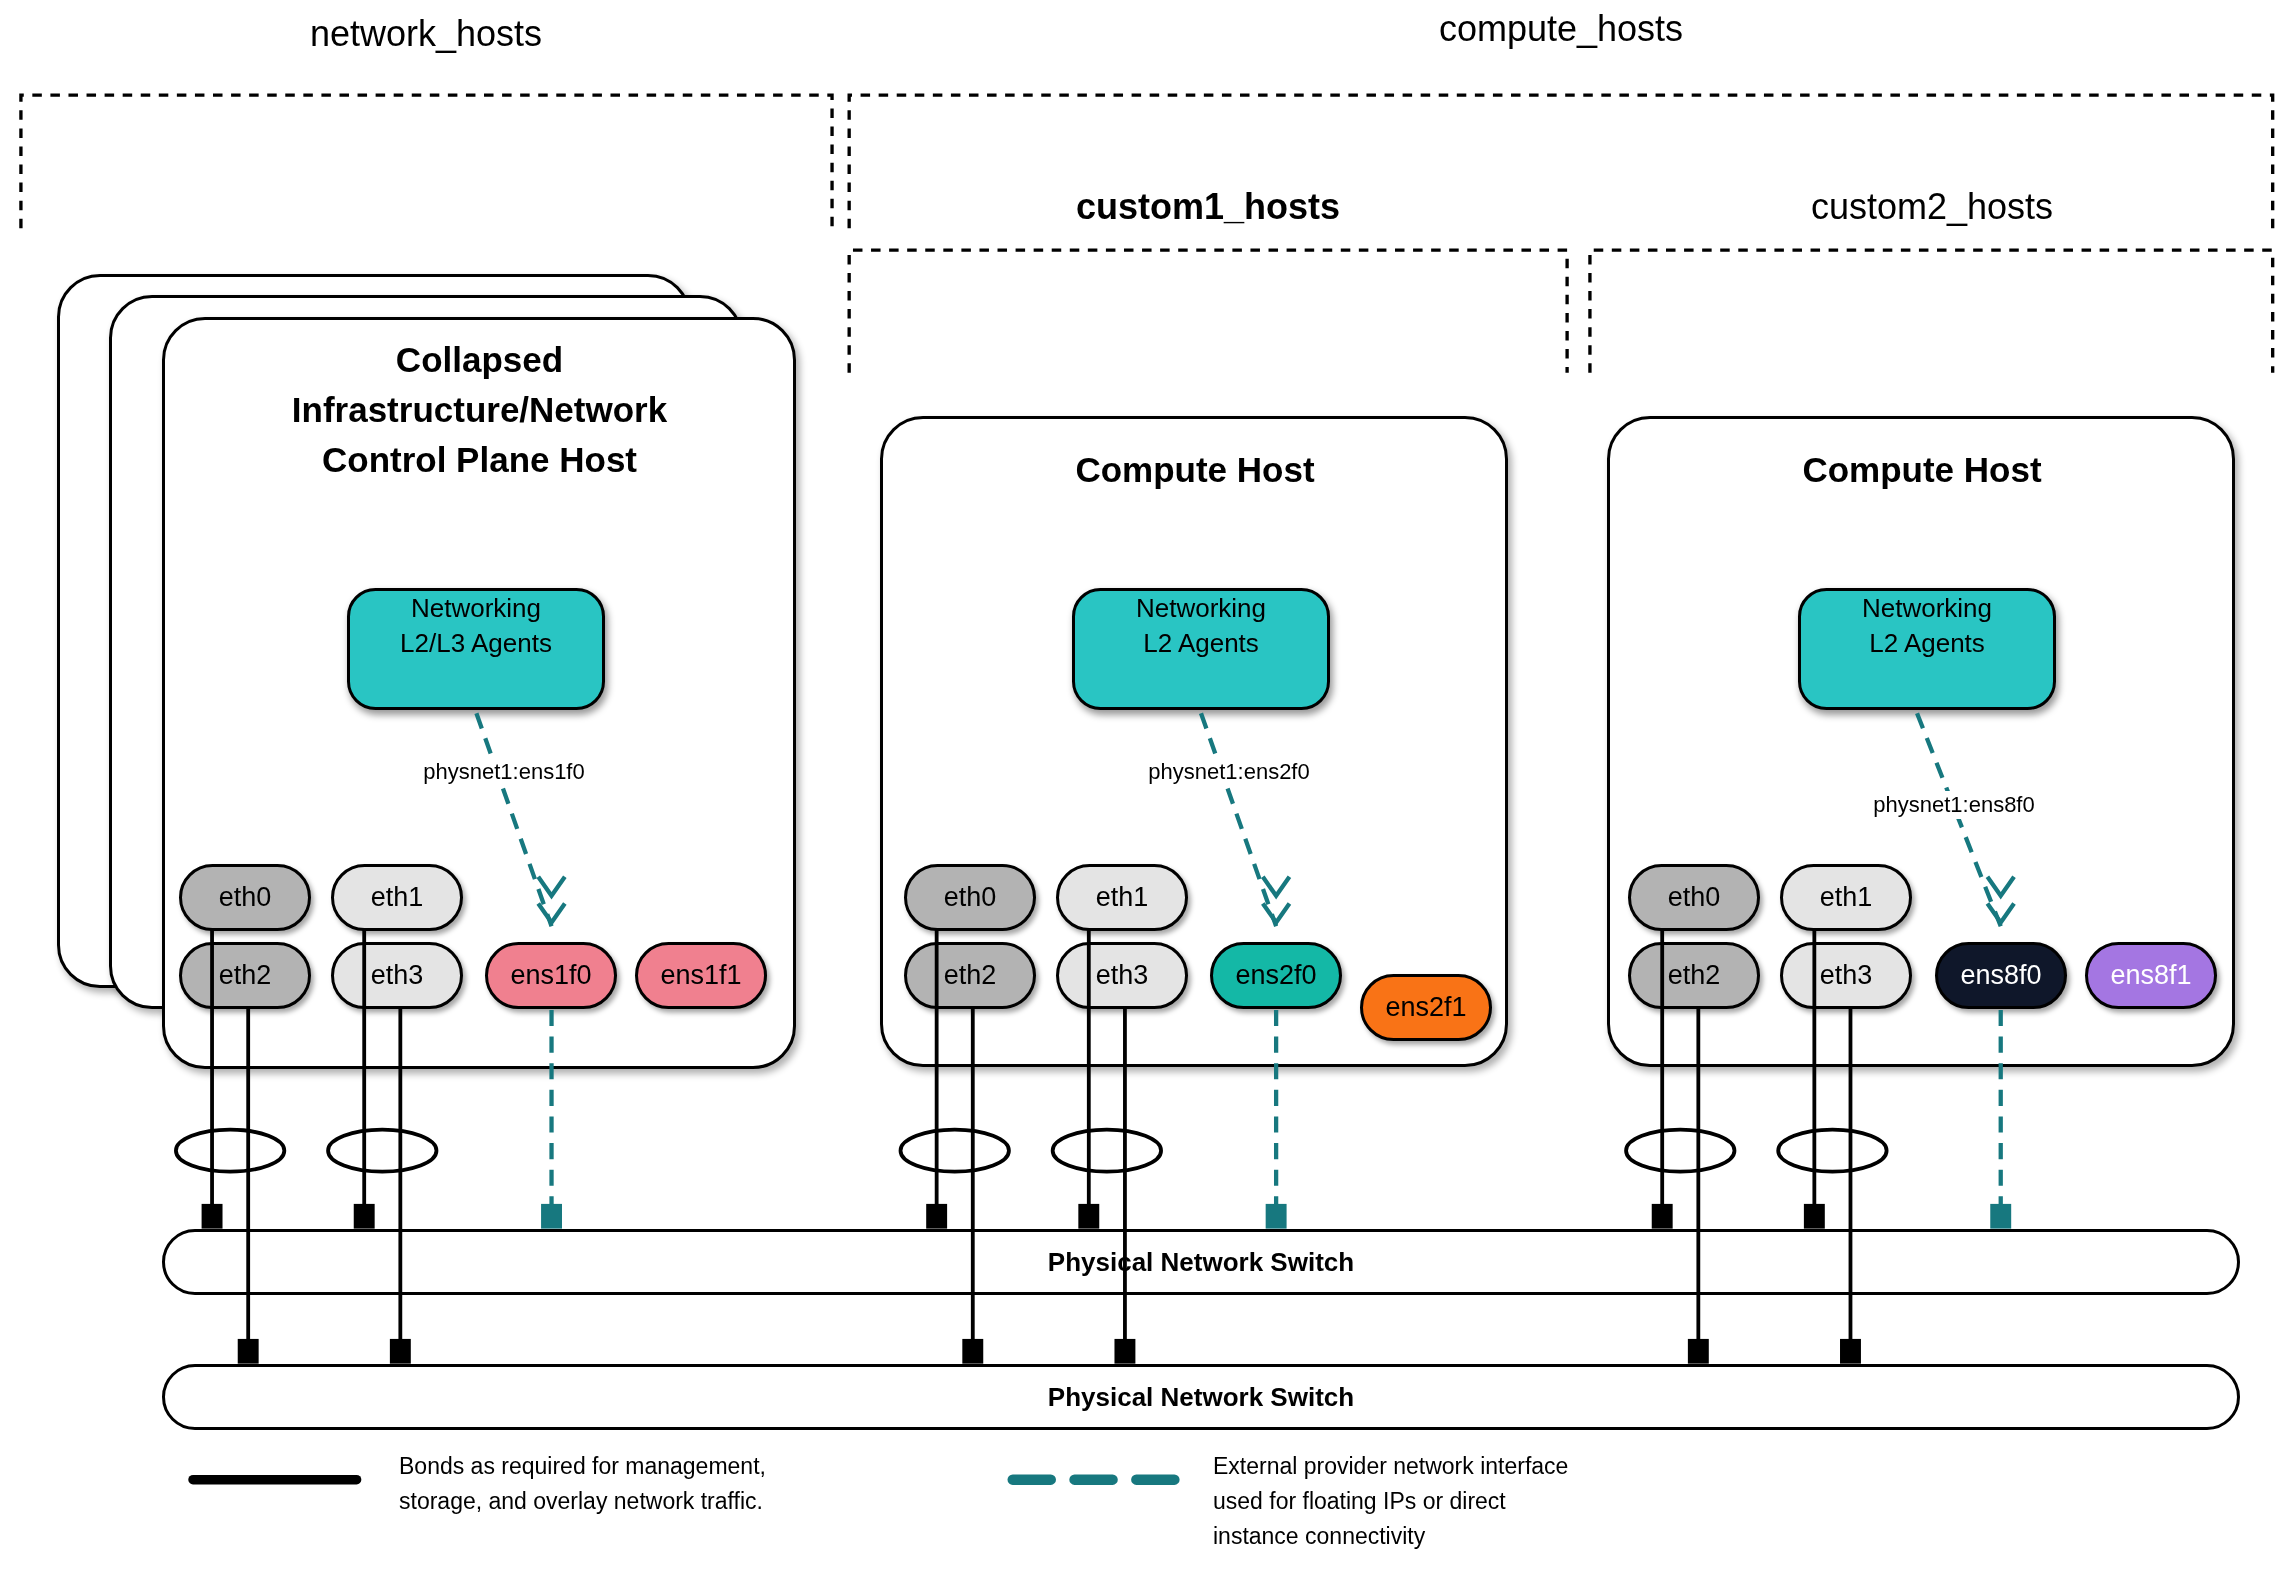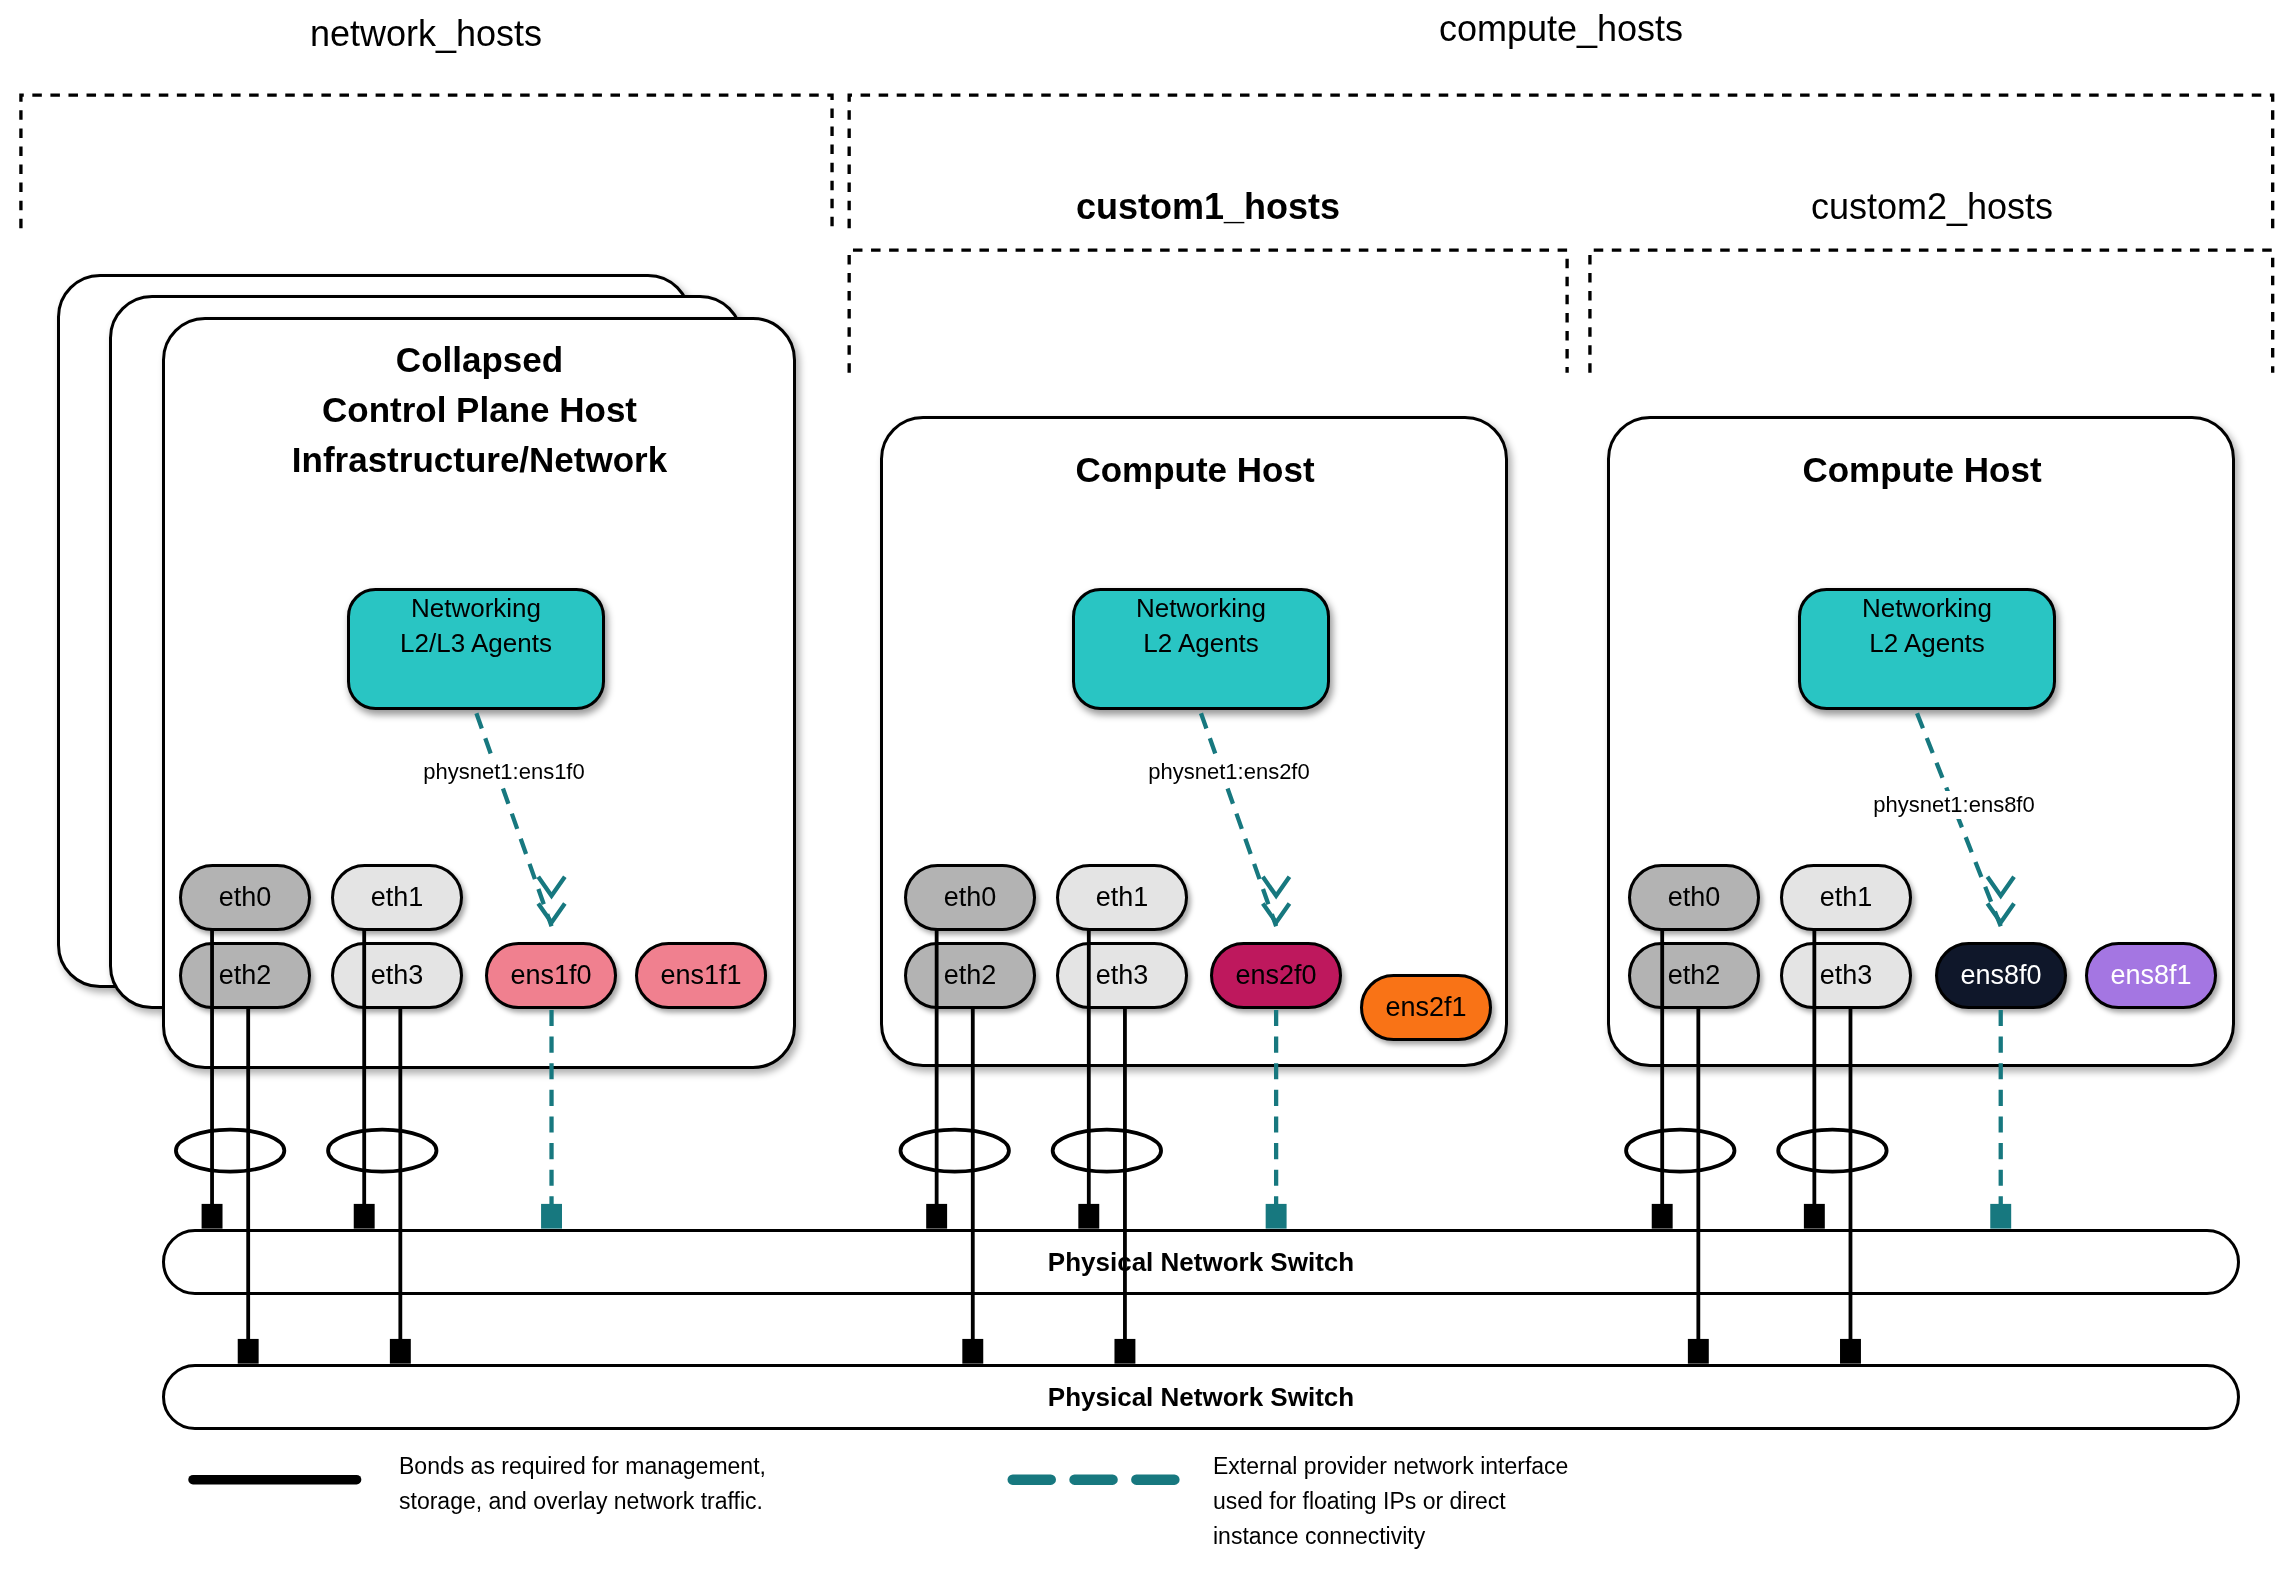--- a/index.html
+++ b/index.html
@@ -39,22 +39,22 @@
   <div class="grouplabel" style="left:426px;top:13.3px;">network_hosts</div>
   <div class="grouplabel" style="left:1561px;top:7.6px;text-align:center;">compute_hosts</div>
   <div class="grouplabel" style="left:1208px;top:186px;font-weight:bold;">custom1_hosts</div>
   <div class="grouplabel" style="left:1932px;top:186px;">custom2_hosts</div>
 
   <div class="hostbox" style="left:57px;top:274px;width:628px;height:708px;"></div>
   <div class="hostbox" style="left:109px;top:295px;width:628px;height:708px;"></div>
   <div class="hostbox" style="left:162px;top:317px;width:628px;height:746px;"></div>
   <div class="hosttitle" style="left:162px;top:335px;width:635px;">
     <div>Collapsed</div>
+    <div>Infrastructure/Network</div>
     <div>Control Plane Host</div>
-    <div>Infrastructure/Network</div>
   </div>
 
   <div class="hostbox" style="left:880px;top:416px;width:622px;height:645px;"></div>
   <div class="hosttitle" style="left:880px;top:445px;width:630px;">
     <div>Compute Host</div>
   </div>
 
   <div class="hostbox" style="left:1607px;top:416px;width:622px;height:645px;"></div>
   <div class="hosttitle" style="left:1607px;top:445px;width:630px;">
     <div>Compute Host</div>
@@ -77,21 +77,21 @@
   <div class="pill" style="left: 331px; top: 864px; background-color: rgb(228, 228, 228);">eth1</div>
   <div class="pill" style="left: 179px; top: 942px; background-color: rgb(179, 179, 179);">eth2</div>
   <div class="pill" style="left: 331px; top: 942px; background-color: rgb(228, 228, 228);">eth3</div>
   <div class="pill" style="left: 485px; top: 942px; background-color: rgb(240, 128, 143);">ens1f0</div>
   <div class="pill" style="left: 635px; top: 942px; background-color: rgb(240, 128, 143);">ens1f1</div>
 
   <div class="pill" style="left: 904px; top: 864px; background-color: rgb(179, 179, 179);">eth0</div>
   <div class="pill" style="left: 1056px; top: 864px; background-color: rgb(228, 228, 228);">eth1</div>
   <div class="pill" style="left: 904px; top: 942px; background-color: rgb(179, 179, 179);">eth2</div>
   <div class="pill" style="left: 1056px; top: 942px; background-color: rgb(228, 228, 228);">eth3</div>
-  <div class="pill" style="left: 1210px; top: 942px; background-color: #be185d;">ens2f0</div>
+  <div class="pill" style="left: 1210px; top: 942px; background-color: #14b8a6;">ens2f0</div>
   <div class="pill" style="left: 1360px; top: 942px; background-color: #f97316; margin-top: 32px;">ens2f1</div>
 
   <div class="pill" style="left: 1628px; top: 864px; background-color: rgb(179, 179, 179);">eth0</div>
   <div class="pill" style="left: 1780px; top: 864px; background-color: rgb(228, 228, 228);">eth1</div>
   <div class="pill" style="left: 1628px; top: 942px; background-color: rgb(179, 179, 179);">eth2</div>
   <div class="pill" style="left: 1780px; top: 942px; background-color: rgb(228, 228, 228);">eth3</div>
   <div class="pill" style="left: 1935px; top: 942px; background-color: #0f172a; color: rgb(255, 255, 255);">ens8f0</div>
   <div class="pill" style="left: 2085px; top: 942px; background-color: rgb(164, 118, 226); color: rgb(255, 255, 255);">ens8f1</div>
 
   <div class="switchbar" style="left:162px;top:1229px;">

